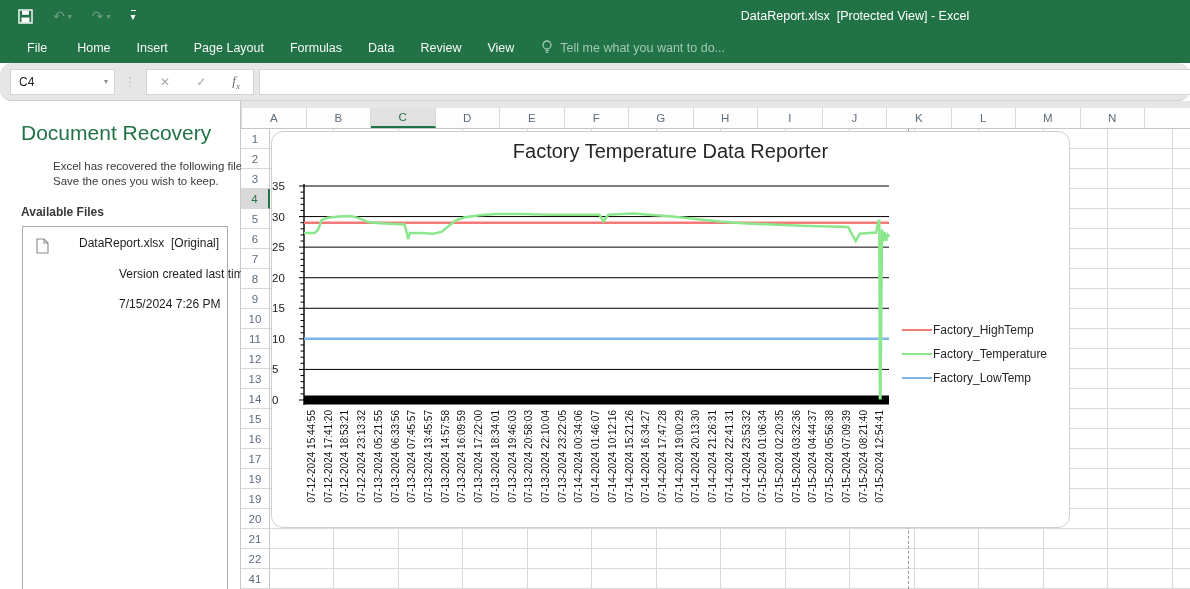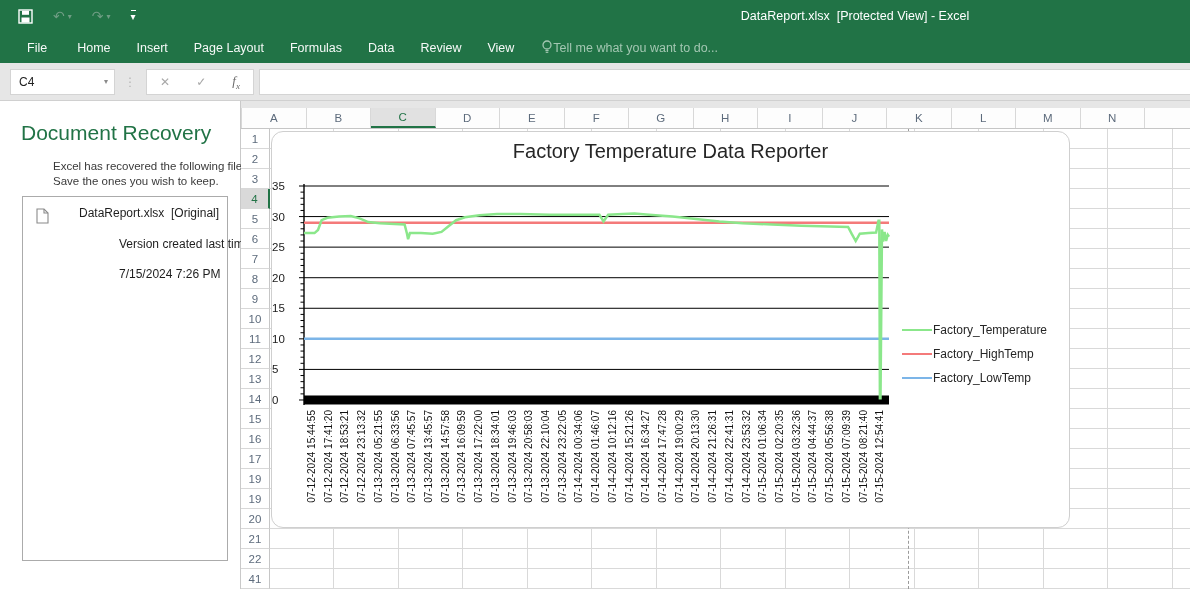--- a/index.html
+++ b/index.html
@@ -17,25 +17,25 @@
   .caret { font-size:8px; }
   .title-text { position:absolute; left:0; right:0; top:0; height:32px; display:flex;
                 align-items:center; justify-content:center; font-size:12.5px;
                 padding-left:520px; white-space:pre; }
 
   
   .ribbon { position:absolute; left:0; top:32px; width:100%; height:31px; background:#217346;
             display:flex; align-items:center; color:rgba(255,255,255,.96); font-size:12.5px; }
   .rtab { padding:0 13px; height:100%; display:flex; align-items:center; cursor:default; }
   .rtab:first-child { padding:0 17px 0 19px; }
-  .tellme { display:flex; align-items:center; color:#a3c7b2; margin-left:14px; }
+  .tellme { display:flex; align-items:center; gap:7px; color:#a3c7b2; margin-left:14px; }
 
   
   .fbar { position:absolute; left:0; top:63px; width:100%; height:38px; background:#e6e6e6;
-          border-bottom:1px solid #d0d0d0; display:flex; align-items:center; }
+          border-bottom:1px solid #d0d0d0; display:flex; align-items:center;border-radius:12px; }
   .namebox { margin-left:10px; width:105px; height:26px; background:#fff; border:1px solid #d4d4d4;
              display:flex; align-items:center; font-size:12px; color:#222; padding-left:8px; }
   .namebox .dd { margin-left:auto; margin-right:6px; color:#8a8a8a; font-size:8px; }
   .dots { color:#b5b5b5; font-size:12px; margin:0 9px; letter-spacing:1px; }
   .fxbox { width:108px; height:26px; background:#fff; border:1px solid #d4d4d4; display:flex;
            align-items:center; justify-content:space-around; color:#a8a8a8; font-size:12px; }
   .fxbox .fx { color:#6b6b6b; font-style:italic; font-family:"Liberation Serif", serif; font-size:13px; }
   .fxbox .fx sub { font-size:9px; }
   .finput { flex:1; height:26px; background:#fff; border:1px solid #d4d4d4; margin-left:5px;
             border-right:none; }
@@ -156,20 +156,21 @@
       <span class="fx">f<sub>x</sub></span>
     </div>
     <div class="finput"></div>
   </div>
 
   <div class="main">
 
     <div class="pane">
       <div class="pane-title">Document Recovery</div>
       <div class="pane-desc">Excel has recovered the following files. Save the ones you wish to keep.</div>
+      <div class="pane-avail">Available Files</div>
       <div class="filelist">
         <div class="fileitem">
           <svg class="fileicon" width="13" height="16" viewBox="0 0 13 16">
             <path d="M1 1 h7 l4 4 v10 h-11 z" fill="#fff" stroke="#8a8a8a" stroke-width="1.1"></path>
             <path d="M8 1 v4 h4" fill="none" stroke="#8a8a8a" stroke-width="1.1"></path>
           </svg>
           <div class="filetext"><span>DataReport.xlsx  [Original]</span><br>
             <span>Version created last time t...</span><br>
             <span>7/15/2024 7:26 PM</span>
           </div>
@@ -323,26 +324,26 @@
             <div class="xlab" style="left: 470px;">07-15-2024 02:20:35</div>
             <div class="xlab" style="left: 486.714px;">07-15-2024 03:32:36</div>
             <div class="xlab" style="left: 503.429px;">07-15-2024 04:44:37</div>
             <div class="xlab" style="left: 520.143px;">07-15-2024 05:56:38</div>
             <div class="xlab" style="left: 536.857px;">07-15-2024 07:09:39</div>
             <div class="xlab" style="left: 553.571px;">07-15-2024 08:21:40</div>
             <div class="xlab" style="left: 570.286px;">07-15-2024 12:54:41</div>
           </div>
         <div class="legend" id="legend">
             <div class="leg-item">
+              <div class="leg-line" style="background: rgb(244, 122, 122);"></div>
+              <span class="leg-text">Factory_HighTemp</span>
+            </div>
+            <div class="leg-item">
               <div class="leg-line" style="background: rgb(139, 231, 139);"></div>
               <span class="leg-text">Factory_Temperature</span>
-            </div>
-            <div class="leg-item">
-              <div class="leg-line" style="background: rgb(244, 122, 122);"></div>
-              <span class="leg-text">Factory_HighTemp</span>
             </div>
             <div class="leg-item">
               <div class="leg-line" style="background: rgb(124, 181, 232);"></div>
               <span class="leg-text">Factory_LowTemp</span>
             </div>
           </div>
       </div>
     </div>
   </div>
 </div>

